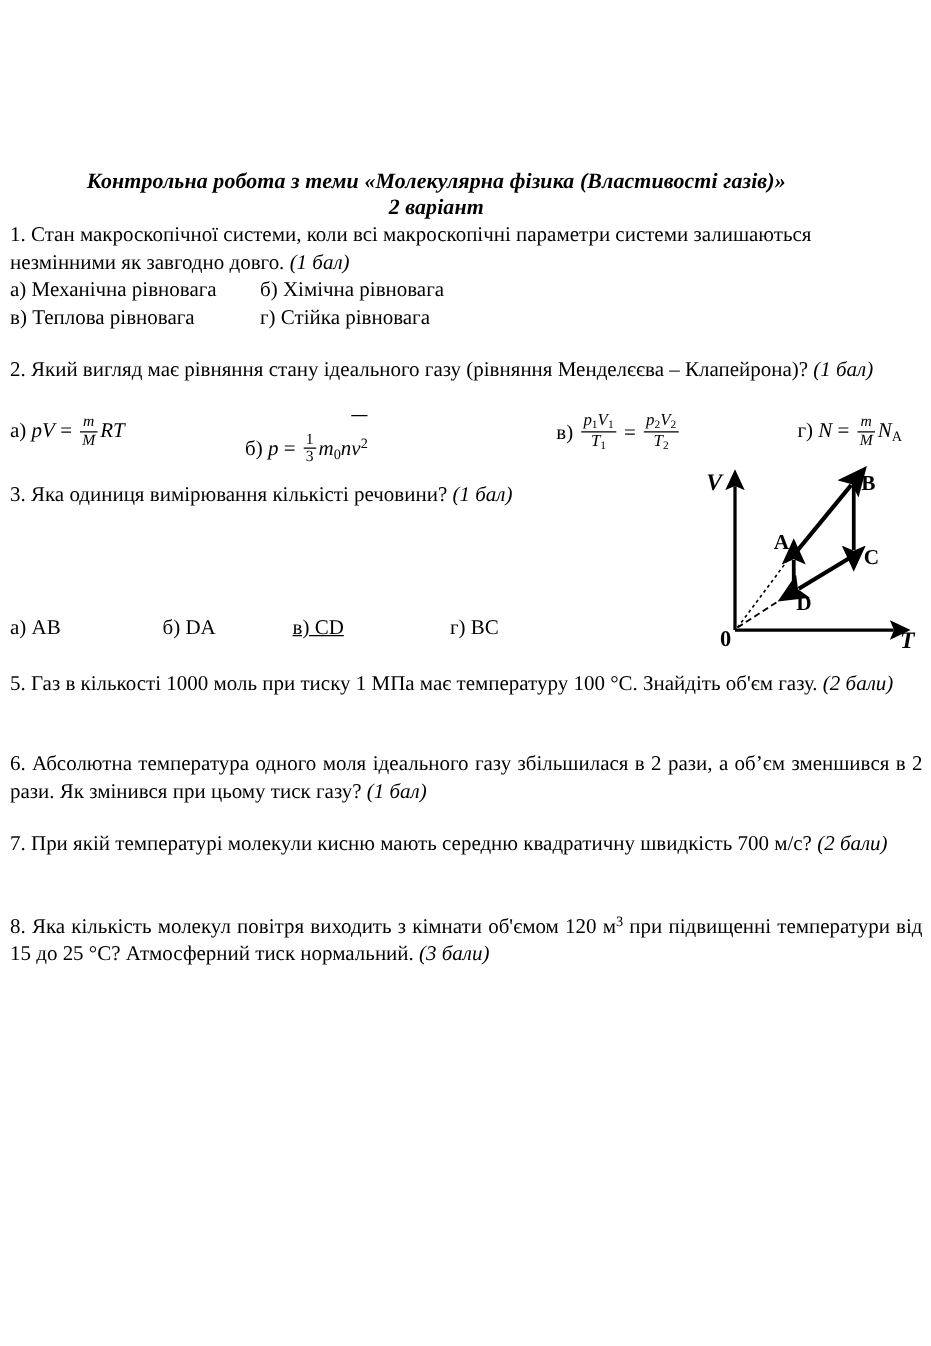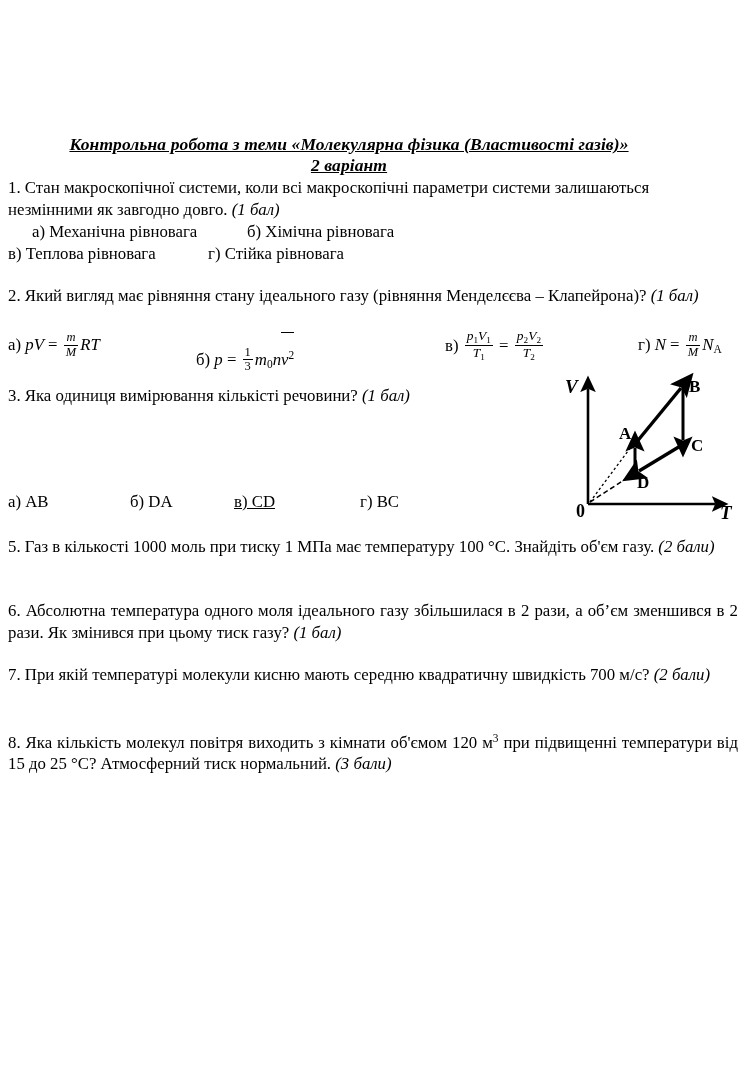--- a/index.html
+++ b/index.html
@@ -24,21 +24,20 @@
     height: 1077px;
   }
 
   
   .title-block {
     position: absolute;
     left: 0;
     top: 134px;
     width: 698px;
     text-align: center;
-    text-decoration: underline;
   }
   .title-line {
     font-weight: bold;
     font-style: italic;
     font-size: 17.5px;
     line-height: 21px;
     letter-spacing: 0.1px;
   }
 
   
@@ -128,22 +127,22 @@
   <div class="title-block">
     <div class="title-line">Контрольна робота з теми «Молекулярна фізика (Властивості газів)»</div>
     <div class="title-line">2 варіант</div>
   </div>
 
   <div class="q" style="left:8px; top:177px; width:730px;">
     <span>1. Стан макроскопічної системи, коли всі макроскопічні параметри системи залишаються незмінними як завгодно довго.</span>
     <span class="em">(1 бал)</span>
   </div>
   <div class="opts" style="left:0; top:221px; width:745px; height:46px;">
-    <span class="opt" style="left:8px;  top:0px;margin-left:24px;">а) Механічна рівновага</span>
-    <span class="opt" style="left:208px; top:0px;margin-left:39px;">б) Хімічна рівновага</span>
+    <span class="opt" style="left:8px;  top:0px;">а) Механічна рівновага</span>
+    <span class="opt" style="left:208px; top:0px;">б) Хімічна рівновага</span>
     <span class="opt" style="left:8px;  top:21.5px;">в) Теплова рівновага</span>
     <span class="opt" style="left:208px; top:21.5px;">г) Стійка рівновага</span>
   </div>
 
   <div class="q" style="left:8px; top:285px; width:730px;">
     <span>2. Який вигляд має рівняння стану ідеального газу (рівняння Менделєєва – Клапейрона)?</span>
     <span class="em">(1 бал)</span>
   </div>
 
   <div class="formula-row">

